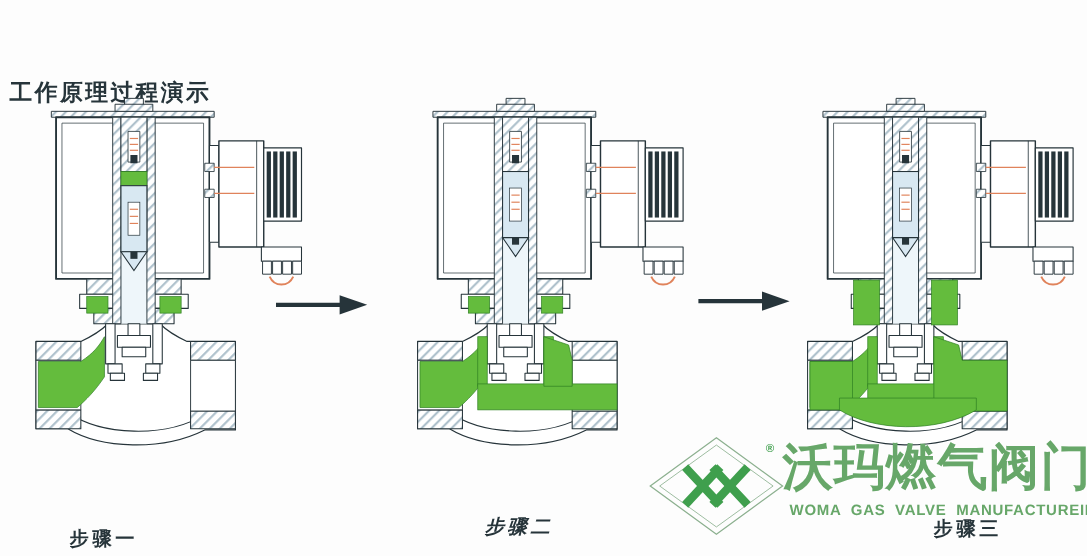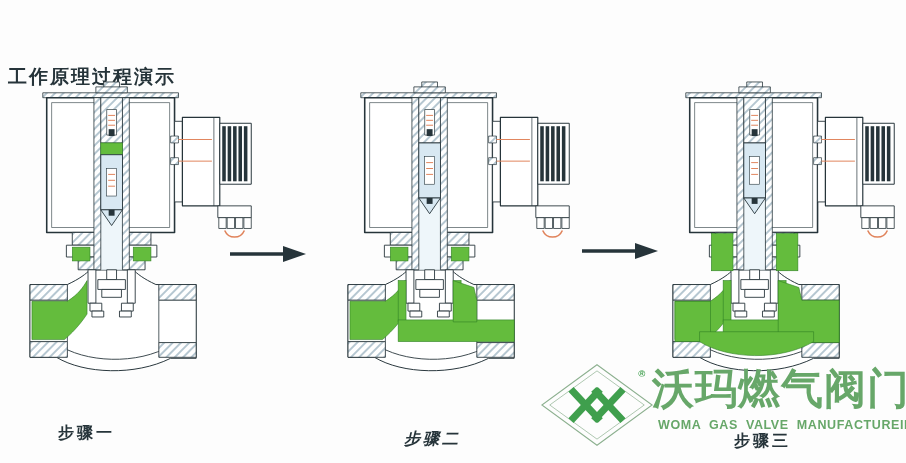--- a/index.html
+++ b/index.html
@@ -19,23 +19,23 @@
   .valve.v1{left:25px;}
   .valve.v2{left:343px;}
   .valve.v3{left:668px;}
   .arrow{position:absolute;width:80px;height:22px;}
   .arrow.a1{left:228px;top:243px;}
   .arrow.a2{left:580px;top:240px;}
   .step-label{
     position:absolute;font-size:16px;font-weight:bold;
     color:var(--line,#26343a);letter-spacing:3px;z-index:6;
   }
-  .step-label.s1{left:58px;top:423px;}
+  .step-label.s1{left:58px;top:439px;}
   .step-label.s2{left:404px;top:429px;font-style:italic;}
-  .step-label.s3{left:734px;top:431px;}
+  .step-label.s3{left:778px;top:431px;}
   .watermark{position:absolute;left:530px;top:350px;width:376px;height:113px;z-index:4;}
   .logo-diamond{position:absolute;left:4px;top:13px;width:126px;height:84px;}
   .brand-cn{
     position:absolute;left:122px;top:18px;width:256px;
     font-size:42px;font-weight:bold;color:var(--brand,#67a769);
     letter-spacing:1px;white-space:nowrap;line-height:1;
   }
   .brand-en{
     position:absolute;left:128px;top:68px;width:250px;
     font-size:12.5px;font-weight:bold;color:var(--brand,#67a769);

